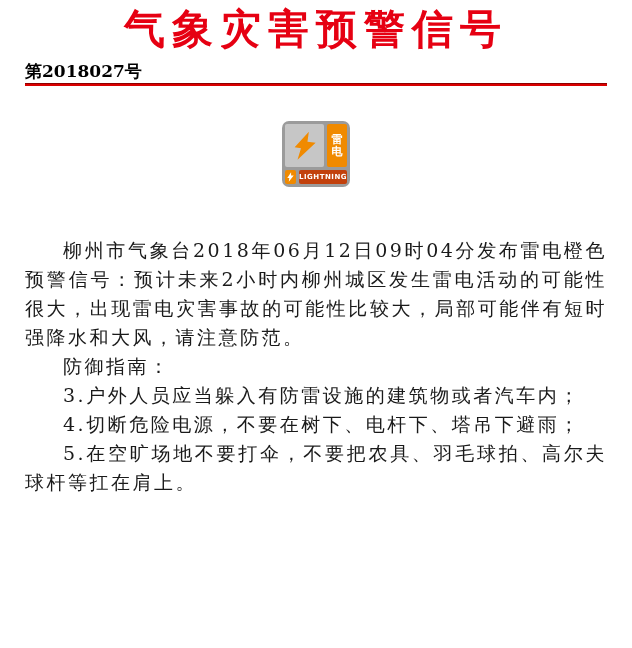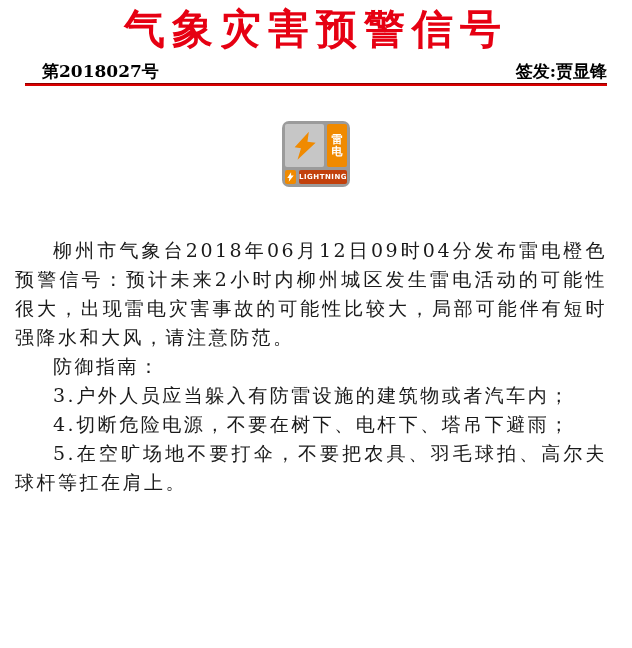--- a/index.html
+++ b/index.html
@@ -17,21 +17,21 @@
     top: 2px; left: 0; right: 0;
     text-align: center;
     font-size: 41px;
     font-weight: bold;
     color: #e60012;
     letter-spacing: 7px;
     white-space: nowrap;
   }
   .meta-row {
     position: absolute;
-    top: 60px; left: 42px; right: 25px;
+    top: 60px; left: 25px; right: 25px;
     display: flex;
     justify-content: space-between;
     align-items: flex-end;
     font-size: 17px;
     font-weight: bold;
     color: #000;
   }
   .red-rule {
     position: absolute;
     top: 83px; left: 25px; right: 25px;
@@ -94,21 +94,21 @@
     display: flex; align-items: center; justify-content: center;
     color: #ffffff;
     font-size: 7px;
     font-weight: bold;
     letter-spacing: 0.5px;
     font-family: "DejaVu Sans", "Liberation Sans", sans-serif;
   }
   
   .text-block {
     position: absolute;
-    top: 236px; left: 15px; right: 25px;
+    top: 236px; left: 25px; right: 25px;
     font-size: 19px;
     line-height: 29px;
     letter-spacing: 2.5px;
     text-align: justify;
   }
   .announcement { text-indent: 2em; margin: 0; }
   .guide-title { text-indent: 2em; }
   .guide-item { text-indent: 2em; text-align: justify; }
   .footer-line {
     position: absolute;
@@ -127,21 +127,20 @@
 </style>
 </head>
 <body>
 
 <div class="page">
 
   <div class="doc-title">气象灾害预警信号</div>
 
   <div class="meta-row">
     <span>第2018027号</span>
-    <span>签发:贾显锋</span>
   </div>
 
   <div class="red-rule"></div>
 
 
   <div class="w-icon">
     <div class="w-row1">
       <div class="w-bolt-cell">
         <svg viewBox="0 0 24 32">
             <polygon points="14,0 1,19 8,19 6,32 23,11 14,11" fill="#f08a00"></polygon>

